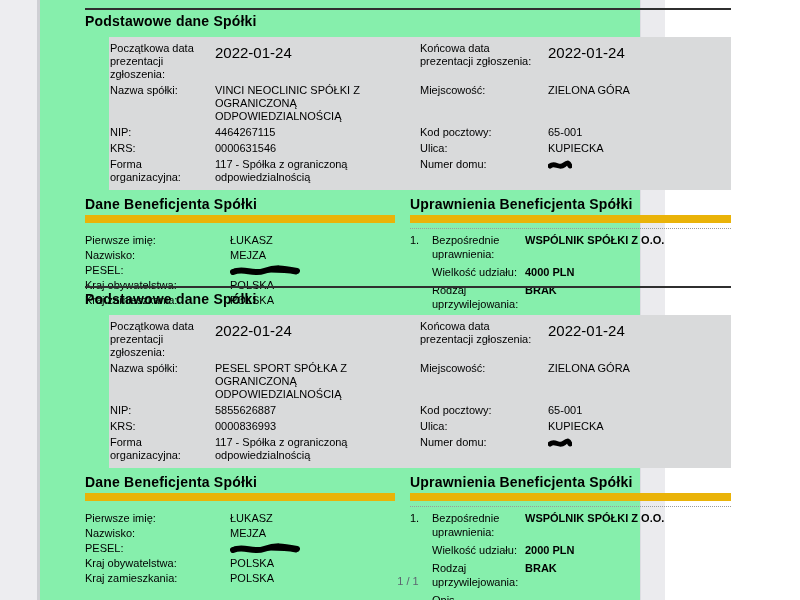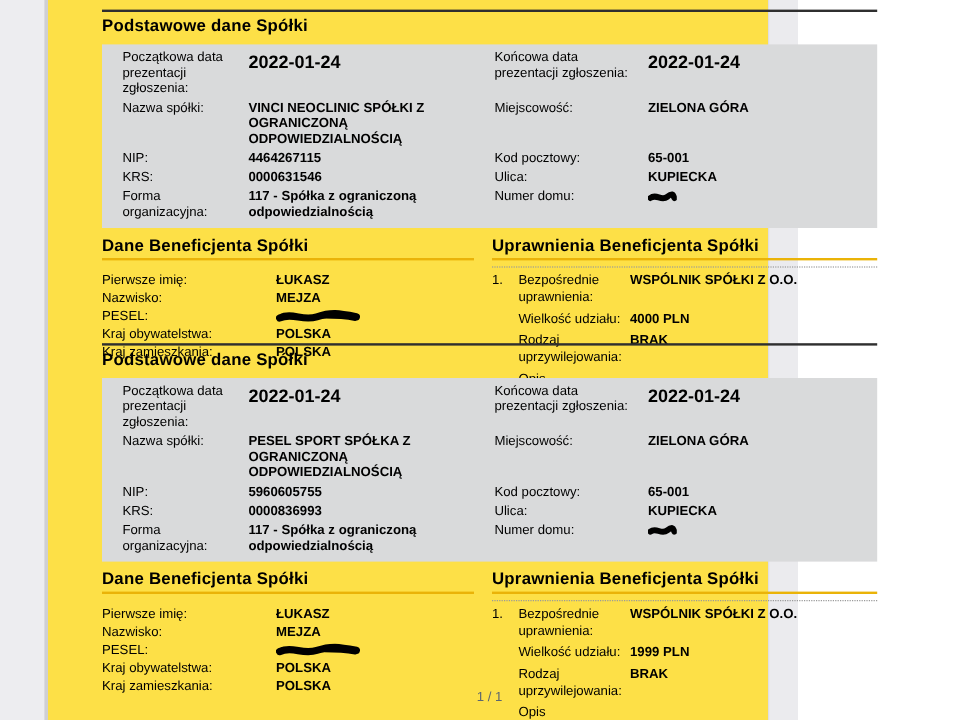--- a/index.html
+++ b/index.html
@@ -7,56 +7,56 @@
     width:800px;height:600px;overflow:hidden;
     font-family:"Liberation Sans","DejaVu Sans",sans-serif;
     background:#ffffff;color:#000;
   }
   .screen{position:relative;width:800px;height:600px;display:flex;}
   .strip-left{
     width:37px;height:600px;background:#ededf0;
     border-right:3px solid #cfcfd4;flex:0 0 auto;
   }
   .page{
-    position:relative;width:600px;height:600px;background:#fde047;flex:0 0 auto;
+    position:relative;width:600px;height:600px;background:#86efac;flex:0 0 auto;
   }
   .strip-right{
     width:24px;height:600px;background:#ebebee;border-left:1px solid #dddde2;flex:0 0 auto;
   }
   .block{position:absolute;left:45px;width:646px;}
   .block-1{top:8px;}
   .block-2{top:286px;}
   .toprule{border-top:2px solid #2f2f2f;margin-bottom:3px;}
   h1{
     font-size:14px;font-weight:bold;margin:0 0 8px 0;letter-spacing:.2px;
   }
   .ctable{
     background:#d9dadb;
     display:grid;
     grid-template-columns:105px 205px 128px 1fr;
     align-items:start;
-    padding:5px 4px 6px 17px;
+    padding:5px 4px 6px 1px;
     row-gap:3px;
-    font-size:11px;line-height:13px;
+    font-size:11px;line-height:13px;margin-left:24px;
   }
   .ctable .lab{font-weight:normal;padding-right:6px;}
-  .ctable .val{font-weight:bold;padding-right:10px;}
+  .ctable .val{font-weight:normal;padding-right:10px;}
   .ctable .big{font-size:15px;line-height:16px;margin-top:3px;}
   .subcols{display:flex;gap:15px;margin-top:6px;}
   .subleft{width:310px;flex:0 0 auto;}
   .subright{flex:1 1 auto;}
   h2{
     font-size:14px;font-weight:bold;margin:0;padding-bottom:3px;
-    border-bottom:2px solid #eab308;letter-spacing:.2px;
+    border-bottom:8px solid #eab308;letter-spacing:.2px;
   }
   .dotline{border-bottom:1px dotted #9a9a9a;height:5px;margin-bottom:4px;}
   .brows{margin-top:10px;font-size:11px;line-height:15px;}
   .brow{display:grid;grid-template-columns:105px 1fr;}
   .brow .lab{font-weight:normal;}
-  .brow .val{font-weight:bold;padding-left:40px;}
+  .brow .val{font-weight:normal;padding-left:40px;}
   .rrows{display:grid;grid-template-columns:22px 93px 1fr;font-size:11px;line-height:14px;row-gap:4px;margin-top:2px;}
   .rrows .num{grid-row:1;}
   .rrows .lab{font-weight:normal;padding-right:4px;}
   .rrows .val{font-weight:bold;}
   .scribble{display:inline-block;vertical-align:middle;}
   .footer{
     position:absolute;left:0;width:736px;bottom:13px;
     text-align:center;font-size:11px;color:#5c6670;
   }
 </style>
@@ -162,21 +162,21 @@
         <div class="val big">2022-01-24</div>
         <div class="lab">Końcowa data prezentacji zgłoszenia:</div>
         <div class="val big">2022-01-24</div>
 
         <div class="lab">Nazwa spółki:</div>
         <div class="val">PESEL SPORT SPÓŁKA Z OGRANICZONĄ ODPOWIEDZIALNOŚCIĄ</div>
         <div class="lab">Miejscowość:</div>
         <div class="val">ZIELONA GÓRA</div>
 
         <div class="lab">NIP:</div>
-        <div class="val">5960605755</div>
+        <div class="val">5855626887</div>
         <div class="lab">Kod pocztowy:</div>
         <div class="val">65-001</div>
 
         <div class="lab">KRS:</div>
         <div class="val">0000836993</div>
         <div class="lab">Ulica:</div>
         <div class="val">KUPIECKA</div>
 
         <div class="lab">Forma organizacyjna:</div>
         <div class="val">117 - Spółka z ograniczoną odpowiedzialnością</div>
@@ -221,21 +221,21 @@
         </div>
 
         <div class="subright">
           <h2>Uprawnienia Beneficjenta Spółki</h2>
           <div class="dotline"></div>
           <div class="rrows">
             <div class="num">1.</div>
             <div class="lab" style="grid-column:2">Bezpośrednie uprawnienia:</div>
             <div class="val" style="grid-column:3">WSPÓLNIK SPÓŁKI Z O.O.</div>
             <div class="lab" style="grid-column:2">Wielkość udziału:</div>
-            <div class="val" style="grid-column:3">1999 PLN</div>
+            <div class="val" style="grid-column:3">2000 PLN</div>
             <div class="lab" style="grid-column:2">Rodzaj uprzywilejowania:</div>
             <div class="val" style="grid-column:3">BRAK</div>
             <div class="lab" style="grid-column:2">Opis uprzywilejowania:</div>
             <div class="val" style="grid-column:3"></div>
           </div>
         </div>
       </div>
     </section>
 
     <div class="footer">1 / 1</div>

